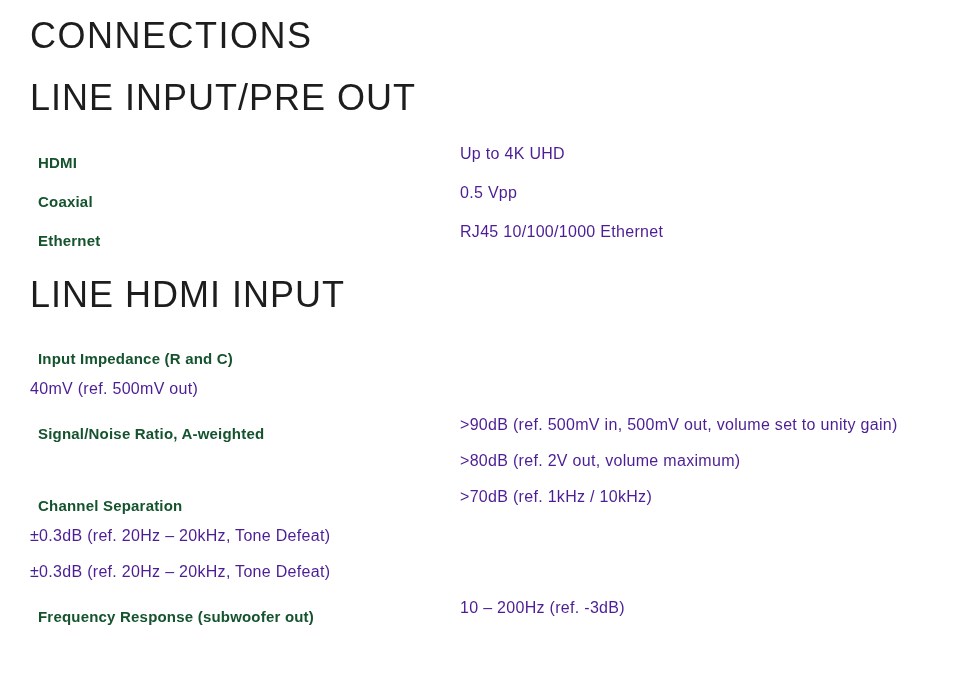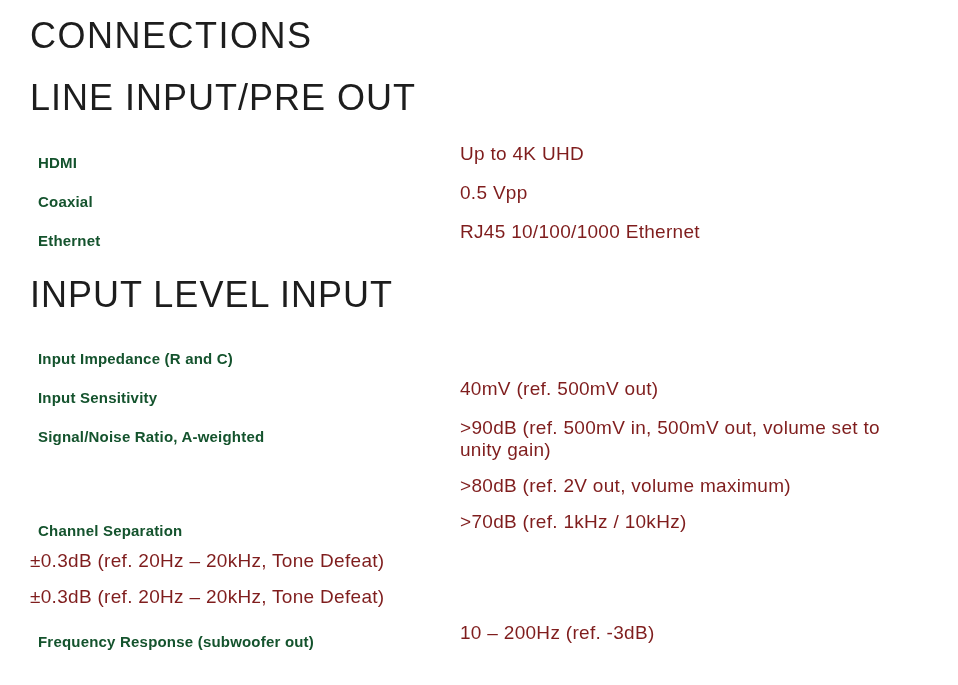--- a/index.html
+++ b/index.html
@@ -42,23 +42,23 @@
   .spec-label {
     font-size: 15px;
     font-weight: 700;
     color: #14532d;
     line-height: 22px;
     margin: 8px;
     padding-top: 1px;
     letter-spacing: 0.2px;
   }
   .spec-values p.value {
-    font-size: 19px;
+    font-size: 16px;
     font-weight: 400;
-    color: #7f1d1d;
+    color: #4c1d95;
     line-height: 22px;
     margin: 0 0 14px 0;
     letter-spacing: 0.3px;
   }
 </style>
 </head>
 <body>
 
 <div class="page">
   <h1 class="page-title">CONNECTIONS</h1>
@@ -83,28 +83,27 @@
   <div class="spec-row">
     <div class="spec-label">Ethernet</div>
     <div class="spec-values">
               <p class="value">RJ45 10/100/1000 Ethernet</p>
             </div>
   </div>
 </div>
   </section>
 
   <section class="spec-section">
-    <h2 class="section-heading">INPUT LEVEL INPUT</h2>
+    <h2 class="section-heading">LINE HDMI INPUT</h2>
     <div class="section-rows">
   <div class="spec-row">
     <div class="spec-label">Input Impedance (R and C)</div>
   </div>
 
   <div class="spec-row">
-    <div class="spec-label">Input Sensitivity</div>
     <div class="spec-values">
               <p class="value">40mV (ref. 500mV out)</p>
             </div>
   </div>
 
 
   <div class="spec-row">
     <div class="spec-label">Signal/Noise Ratio, A-weighted</div>
     <div class="spec-values">
               <p class="value">&gt;90dB (ref. 500mV in, 500mV out, volume set to unity gain)</p>

